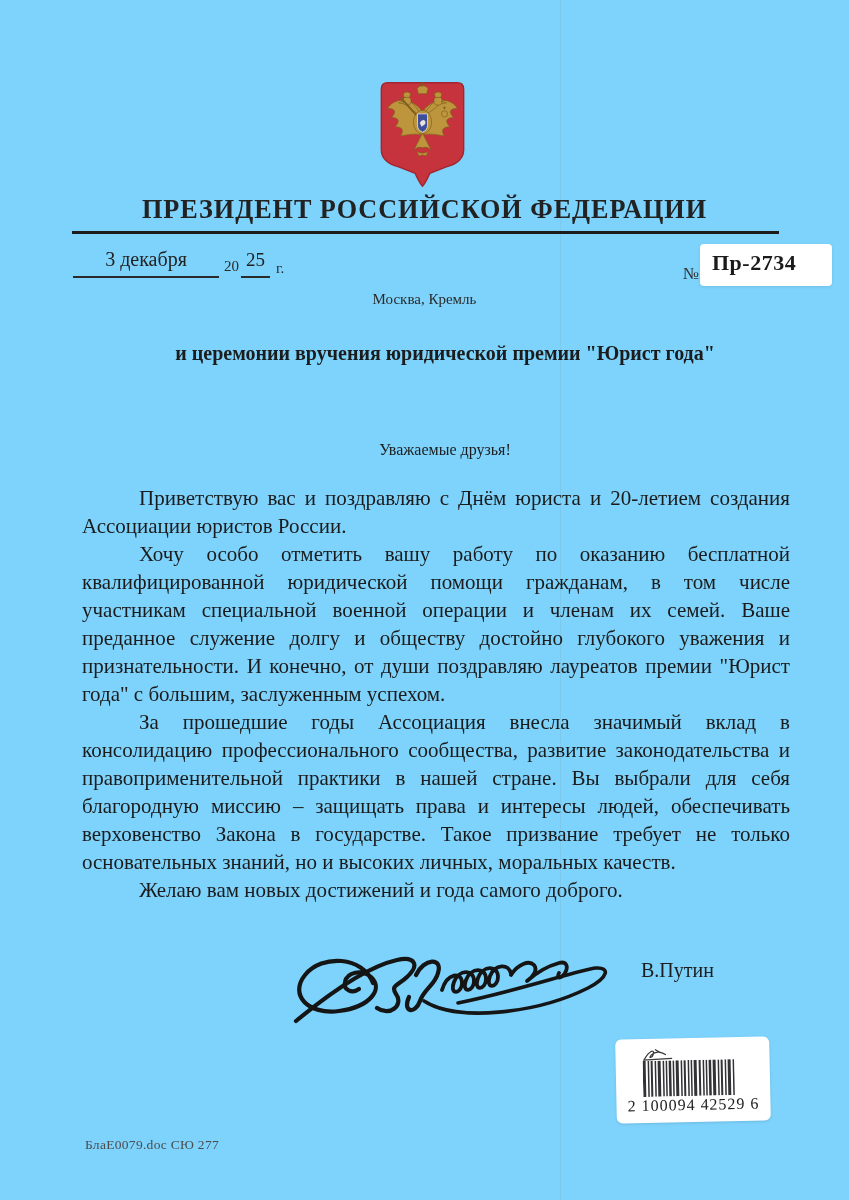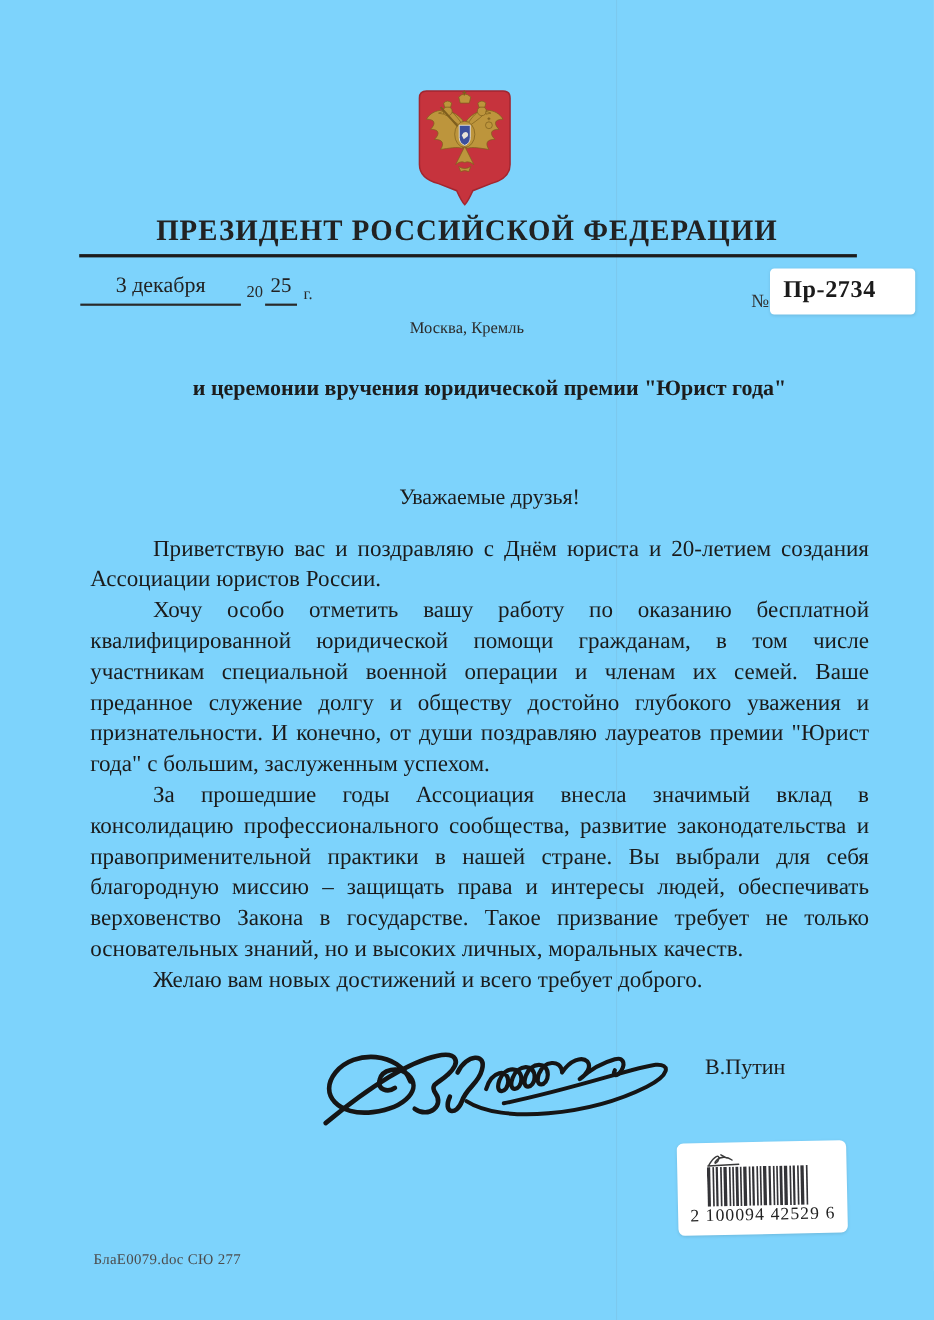--- a/index.html
+++ b/index.html
@@ -69,21 +69,21 @@
     text-align:center;font-size:15px;color:#2c2c2c;
   }
   
   .addressee{
     position:absolute;left:100px;top:340px;width:690px;
     text-align:center;font-size:20px;font-weight:bold;
     line-height:27px;color:#1c1c1c;
   }
   .salutation{
     position:absolute;left:100px;top:441px;width:690px;
-    text-align:center;font-size:20px;color:#1c1c1c;
+    text-align:center;font-size:16px;color:#1c1c1c;
   }
   
   .body-text{
     position:absolute;left:82px;top:484px;width:708px;
     font-size:21px;line-height:28px;color:#1b1b1b;
     text-align:justify;
   }
   .body-text p{margin:0;text-indent:57px;}
   
   .sig-scrawl{position:absolute;left:278px;top:928px;width:345px;height:102px;}
@@ -174,21 +174,21 @@
   <div class="addressee">
     <div>и церемонии вручения юридической премии "Юрист года"</div>
   </div>
 
   <div class="salutation">Уважаемые друзья!</div>
 
   <div class="body-text">
     <p>Приветствую вас и поздравляю с Днём юриста и 20-летием создания Ассоциации юристов России.</p>
     <p>Хочу особо отметить вашу работу по оказанию бесплатной квалифицированной юридической помощи гражданам, в том числе участникам специальной военной операции и членам их семей. Ваше преданное служение долгу и обществу достойно глубокого уважения и признательности. И конечно, от души поздравляю лауреатов премии "Юрист года" с большим, заслуженным успехом.</p>
     <p>За прошедшие годы Ассоциация внесла значимый вклад в консолидацию профессионального сообщества, развитие законодательства и правоприменительной практики в нашей стране. Вы выбрали для себя благородную миссию – защищать права и интересы людей, обеспечивать верховенство Закона в государстве. Такое призвание требует не только основательных знаний, но и высоких личных, моральных качеств.</p>
-    <p>Желаю вам новых достижений и всего требует доброго.</p>
+    <p>Желаю вам новых достижений и года самого доброго.</p>
   </div>
 
   <div class="sig-scrawl">
     <svg viewBox="0 0 345 102" width="345" height="102" fill="none" stroke="#151515" stroke-width="4.2" stroke-linecap="round" stroke-linejoin="round">
 
       <path d="M95,55 C85,28 44,26 27,47 C11,67 30,87 61,83 C92,79 106,61 93,49 C84,41 69,44 67,54 C65,62 74,66 81,61"></path>
 
       <path d="M18,93 C58,60 92,38 119,32 C137,28 142,37 129,49 C121,57 112,57 118,66 C126,77 112,89 99,80"></path>
 
       <path d="M138,47 C146,30 165,29 160,45 C157,57 146,61 142,73 C137,87 124,84 131,69"></path>

